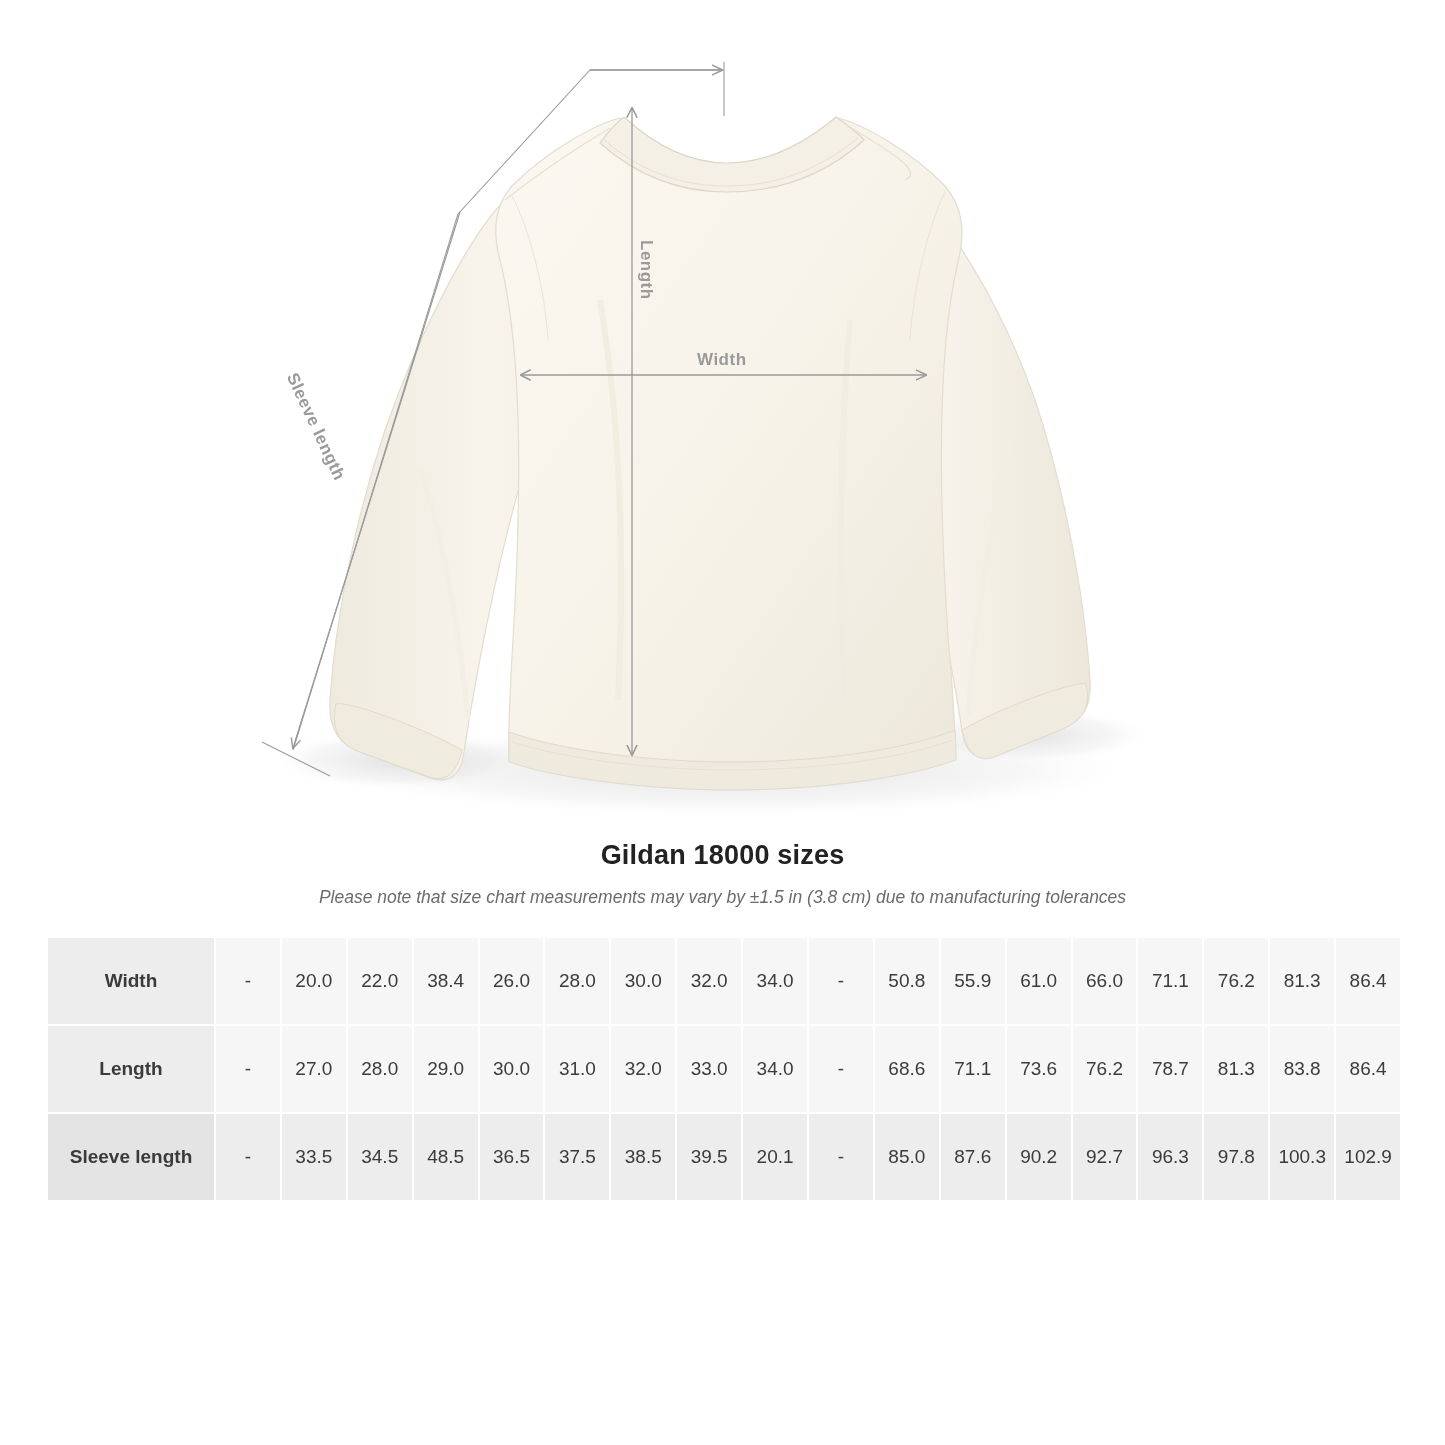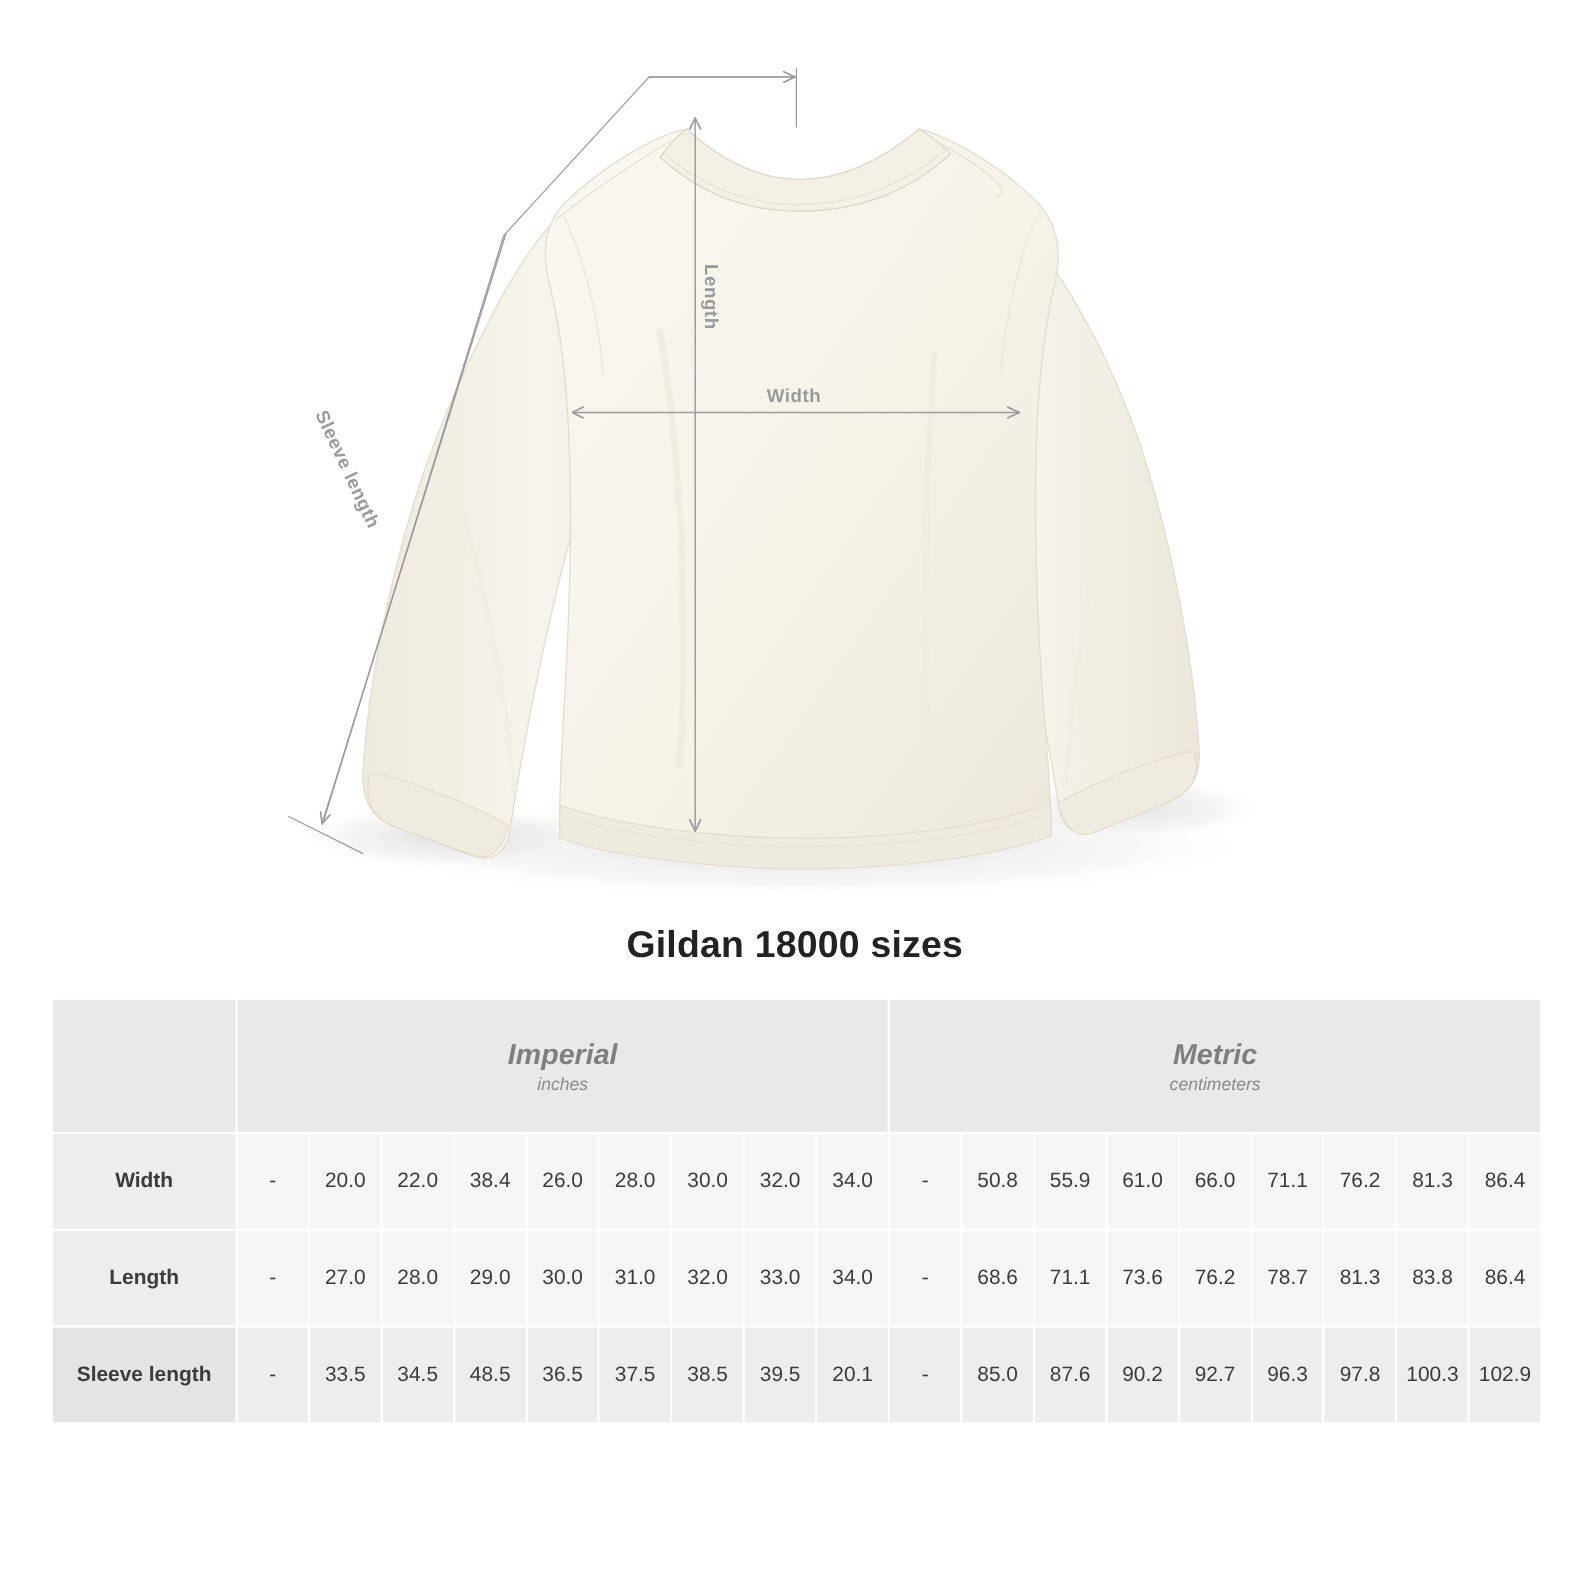--- a/index.html
+++ b/index.html
@@ -59,21 +59,21 @@
     transform: rotate(65deg);
     transform-origin: left top;
   }
 
   
   .title-block {
     text-align: center;
     margin-top: 10px;
   }
   .chart-title {
-    font-size: 34px;
+    font-size: 27px;
     font-weight: bold;
     color: #222222;
     margin: 0 0 16px 0;
     letter-spacing: 0.2px;
   }
   .chart-note {
     font-size: 17.5px;
     font-style: italic;
     color: #6b6b6b;
     margin: 0;
@@ -236,20 +236,21 @@
       <path d="M262,742 L330,776" fill="none" stroke="#9a9a9a" stroke-width="1.1"></path>
     </svg>
 
     <div class="measure-label label-length">Length</div>
     <div class="measure-label label-width">Width</div>
     <div class="measure-label label-sleeve">Sleeve length</div>
   </div>
 
   <div class="title-block">
     <h1 class="chart-title">Gildan 18000 sizes</h1>
+    <p class="chart-note">Please note that size chart measurements may vary by ±1.5 in (3.8 cm) due to manufacturing tolerances</p>
   </div>
 
   <div class="table-wrap">
     <table class="size-table">
       <colgroup>
         <col class="c-label">
         <col class="c-cell">
           <col class="c-cell">
           <col class="c-cell">
           <col class="c-cell">
@@ -263,31 +264,20 @@
           <col class="c-cell">
           <col class="c-cell">
           <col class="c-cell">
         <col class="c-cell">
           <col class="c-cell">
           <col class="c-cell">
           <col class="c-cell">
       </colgroup>
       <tbody>
 
-        <tr>
-          <td class="unit-head"></td>
-          <td class="unit-head" colspan="9">
-            <div class="unit-name">Imperial</div>
-            <div class="unit-sub">inches</div>
-          </td>
-          <td class="unit-head" colspan="9">
-            <div class="unit-name">Metric</div>
-            <div class="unit-sub">centimeters</div>
-          </td>
-        </tr>
 
 
         <tr class="data-row">
           <td class="rowhead">Width</td>
           <td>-</td>
           <td>20.0</td>
           <td>22.0</td>
           <td>38.4</td>
           <td>26.0</td>
           <td>28.0</td>

